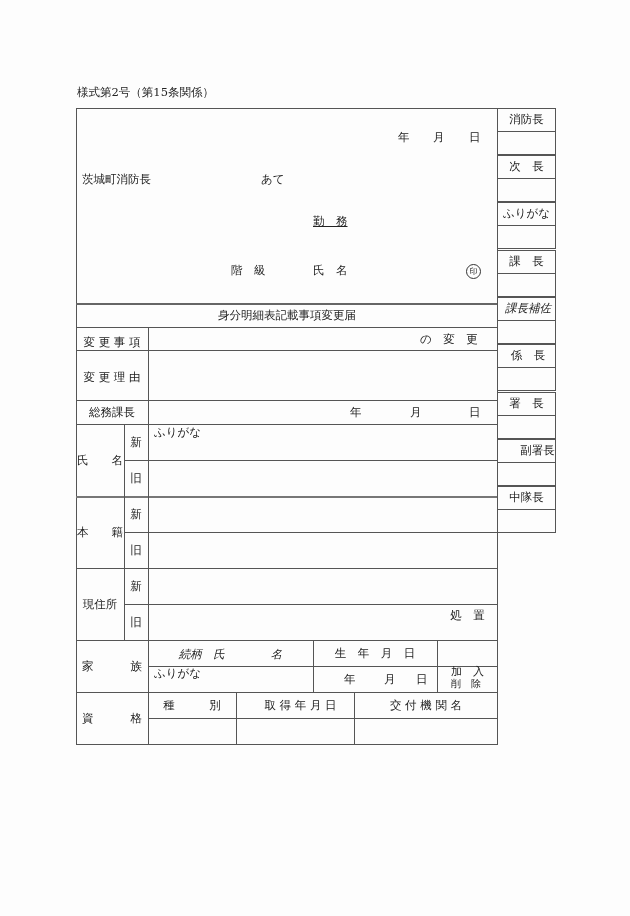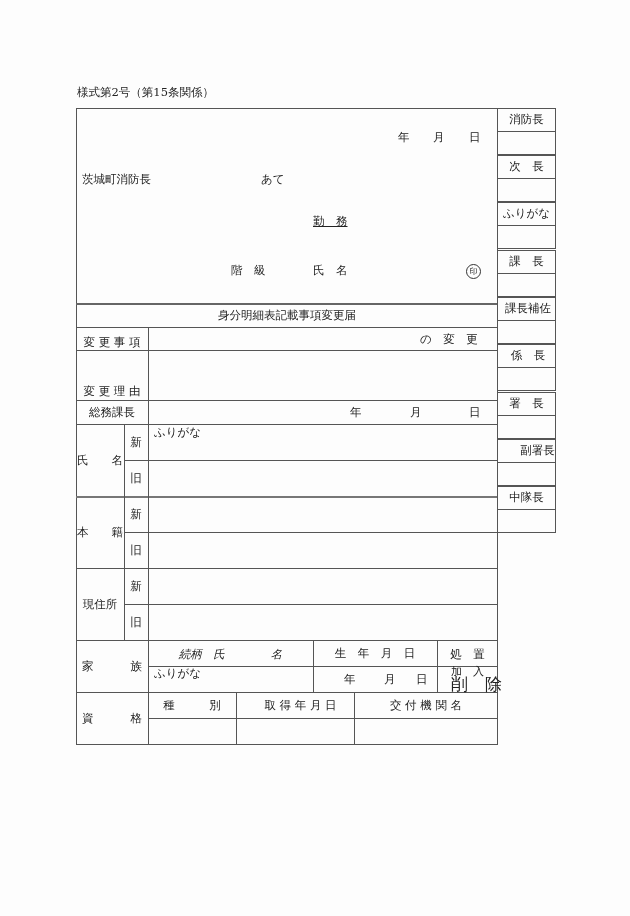--- a/index.html
+++ b/index.html
@@ -55,21 +55,21 @@
 <div class="vl" style="left:437px;top:640px;height:52px;"></div>
 <div class="vl" style="left:236px;top:692px;height:53px;"></div>
 <div class="vl" style="left:354px;top:692px;height:53px;"></div>
 
 <div class="cell" style="left:76px;top:304px;width:422px;height:23px;">身分明細表記載事項変更届</div>
 
 <div class="cell" style="left:76px;top:331px;width:72px;height:23px;">変 更 事 項</div>
 <div class="abs" style="left:149px;top:328px;width:348px;height:22px;"></div>
 <div class="txt" style="left:420px;top:332px;">の　変　更</div>
 
-<div class="cell" style="left:76px;top:366px;width:72px;height:50px;text-align:center;">変 更 理 由</div>
+<div class="cell" style="left:76px;top:352px;width:72px;height:50px;text-align:center;">変 更 理 由</div>
 <div class="abs" style="left:149px;top:351px;width:348px;height:49px;"></div>
 
 <div class="cell" style="left:76px;top:400px;width:72px;height:24px;">総務課長</div>
 <div class="abs" style="left:149px;top:401px;width:348px;height:23px;"></div>
 <div class="txt" style="left:350px;top:405px;">年</div>
 <div class="txt" style="left:410px;top:405px;">月</div>
 <div class="txt" style="left:469px;top:405px;">日</div>
 
 <div class="cell" style="left:76px;top:424px;width:48px;height:72px;">氏　　名</div>
 <div class="cell" style="left:124px;top:424px;width:24px;height:36px;">新</div>
@@ -89,28 +89,28 @@
 <div class="cell" style="left:124px;top:604px;width:24px;height:36px;">旧</div>
 <div class="abs" style="left:149px;top:569px;width:348px;height:35px;"></div>
 <div class="abs" style="left:149px;top:605px;width:348px;height:35px;"></div>
 
 <div class="cell spread" style="left:76px;top:640px;width:72px;height:52px;">
   <span>家</span>
   <span>族</span>
 </div>
 <div class="cell" style="left:148px;top:641px;width:165px;height:26px;font-style:italic;">続柄　氏　　　　名</div>
 <div class="cell" style="left:313px;top:640px;width:124px;height:26px;">生　年　月　日</div>
-<div class="cell" style="left:437px;top:641px;width:61px;height:26px;">処　置</div>
+<div class="cell" style="left:437px;top:602px;width:61px;height:26px;">処　置</div>
 <div class="abs" style="left:149px;top:667px;width:164px;height:25px;"></div>
 <div class="txt" style="left:154px;top:666px;">ふりがな</div>
 <div class="txt" style="left:344px;top:672px;">年</div>
 <div class="txt" style="left:384px;top:672px;">月</div>
 <div class="txt" style="left:416px;top:672px;">日</div>
 <div class="txt" style="left:451px;top:666px;font-size:11px;line-height:12px;">加　入</div>
-<div class="txt" style="left:451px;top:678px;font-size:17px;line-height:12px;">削　除</div>
+<div class="txt" style="left:451px;top:678px;font-size:10px;line-height:12px;">削　除</div>
 
 <div class="cell spread" style="left:76px;top:692px;width:72px;height:53px;">
   <span>資</span>
   <span>格</span>
 </div>
 <div class="cell" style="left:148px;top:692px;width:88px;height:26px;">種　　　別</div>
 <div class="cell" style="left:236px;top:692px;width:118px;height:26px;padding-left:11px;">取 得 年 月 日</div>
 <div class="cell" style="left:354px;top:692px;width:144px;height:26px;">交 付 機 関 名</div>
 <div class="abs" style="left:149px;top:719px;width:87px;height:25px;"></div>
 <div class="abs" style="left:237px;top:719px;width:117px;height:25px;"></div>
@@ -132,21 +132,21 @@
   <div class="cell" style="left:497px;top:202px;width:59px;height:23px;">ふりがな</div>
   <div class="abs" style="left:498px;top:226px;width:57px;height:22px;"></div>
 
   <div class="box" style="left:497px;top:250px;width:59px;height:47px;"></div>
   <div class="hl" style="left:497px;top:273px;width:59px;"></div>
   <div class="cell" style="left:497px;top:250px;width:59px;height:23px;">課　長</div>
   <div class="abs" style="left:498px;top:274px;width:57px;height:22px;"></div>
 
   <div class="box" style="left:497px;top:297px;width:59px;height:47px;"></div>
   <div class="hl" style="left:497px;top:320px;width:59px;"></div>
-  <div class="cell" style="left:497px;top:297px;width:62px;height:23px;">課長補佐</div>
+  <div class="cell" style="left:497px;top:297px;width:62px;height:23px;font-style:italic;">課長補佐</div>
   <div class="abs" style="left:498px;top:321px;width:57px;height:22px;"></div>
 
   <div class="box" style="left:497px;top:344px;width:59px;height:47px;"></div>
   <div class="hl" style="left:497px;top:367px;width:59px;"></div>
   <div class="cell" style="left:497px;top:344px;width:62px;height:23px;">係　長</div>
   <div class="abs" style="left:498px;top:368px;width:57px;height:22px;"></div>
 
   <div class="box" style="left:497px;top:392px;width:59px;height:47px;"></div>
   <div class="hl" style="left:497px;top:415px;width:59px;"></div>
   <div class="cell" style="left:497px;top:392px;width:59px;height:23px;">署　長</div>

